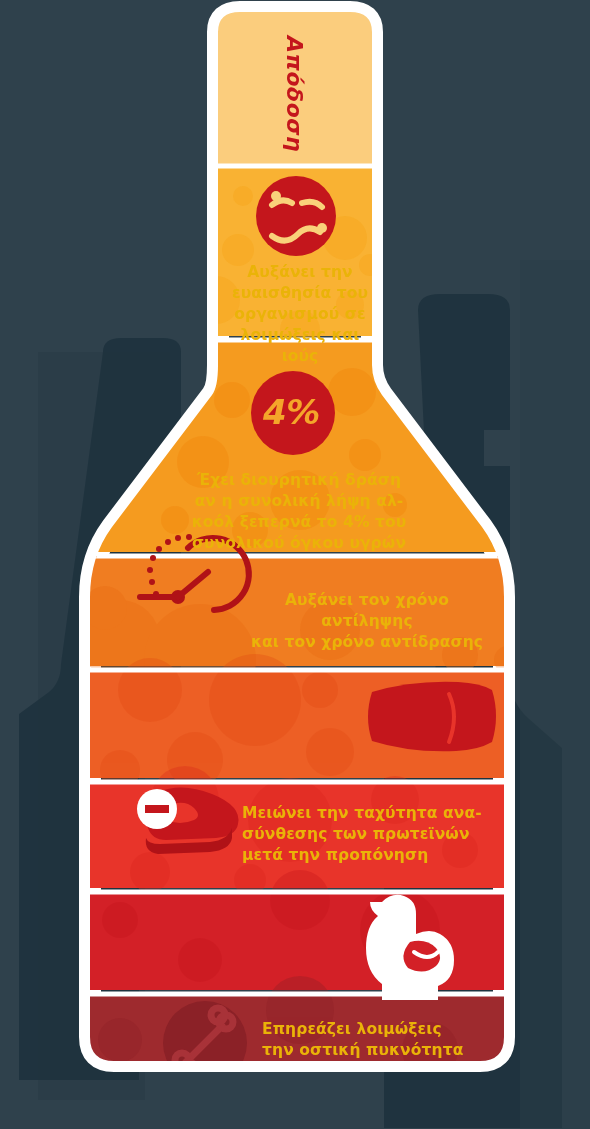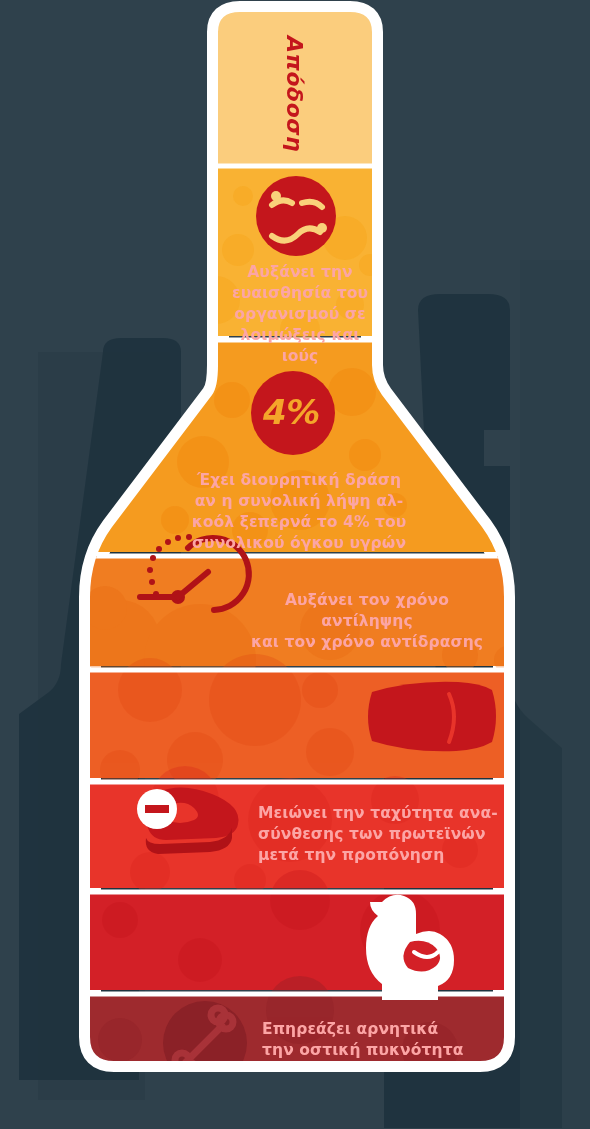--- a/index.html
+++ b/index.html
@@ -8,21 +8,21 @@
     background:#2f414c;
     font-family:"DejaVu Sans","Liberation Sans",sans-serif;
     overflow:hidden;
     position:relative;
   }
   #stage{position:absolute;left:0;top:0;width:590px;height:1129px;overflow:hidden;}
   .bg-svg{position:absolute;left:0;top:0;width:590px;height:1129px;}
   .bottle-wrap{position:absolute;left:0;top:0;width:590px;height:1129px;}
   .label-text{
     position:absolute;
-    color:#fca5a5;
+    color:#eab308;
     font-weight:bold;
     font-size:15.5px;
     line-height:21px;
     letter-spacing:.1px;
     white-space:pre-line;
   }
   .cap-title{
     position:absolute;
     color:#c4161c;
     font-weight:bold;
@@ -252,21 +252,21 @@
 
   <div class="label-text" style="left:184px;top:470px;width:230px;text-align:center;">Έχει διουρητική δράση
 αν η συνολική λήψη αλ-
 κοόλ ξεπερνά το 4% του
 συνολικού όγκου υγρών</div>
 
   <div class="label-text" style="left:237px;top:590px;width:260px;text-align:center;">Αυξάνει τον χρόνο αντίληψης
 και τον χρόνο αντίδρασης</div>
 
 
-  <div class="label-text" style="left:258px;top:803px;width:250px;text-align:left;">Μειώνει την ταχύτητα ανα-
+  <div class="label-text" style="left:242px;top:803px;width:250px;text-align:left;">Μειώνει την ταχύτητα ανα-
 σύνθεσης των πρωτεϊνών
 μετά την προπόνηση</div>
 
 
-  <div class="label-text" style="left:262px;top:1019px;width:240px;text-align:left;">Επηρεάζει αρνητικά
+  <div class="label-text" style="left:262px;top:1019px;width:240px;text-align:left;">Επηρεάζει λοιμώξεις
 την οστική πυκνότητα</div>
 
 </div>
 
 </body></html>

